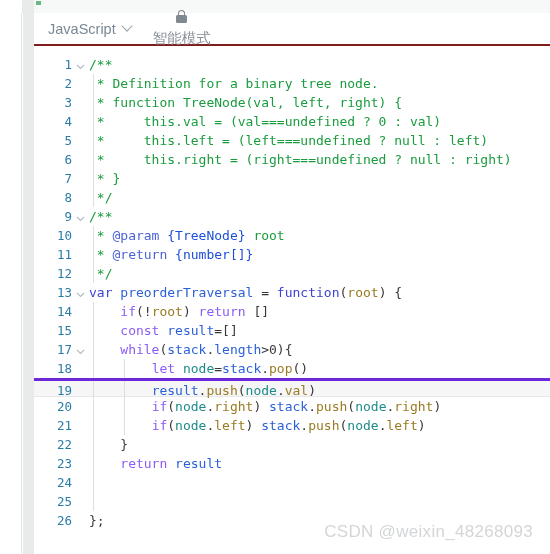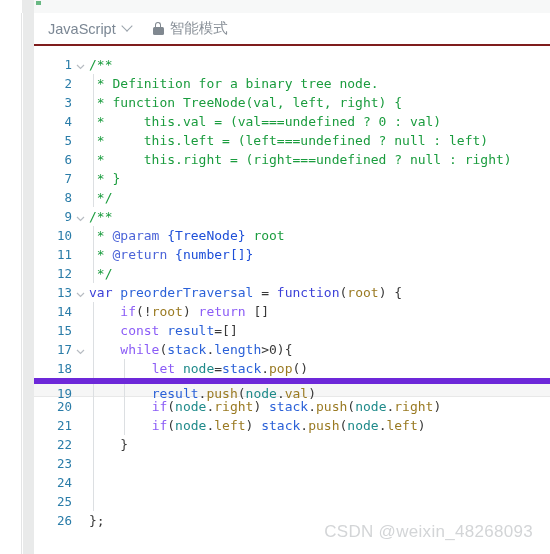--- a/index.html
+++ b/index.html
@@ -94,20 +94,21 @@
     transform: rotate(-45deg);
   }
   .mode-group {
     display: flex;
     align-items: center;
     gap: 6px;
     margin-left: 21px;
     color: #8a9199;
     font-size: 14.5px;
     cursor: pointer;
+    flex-direction: column;
   }
   .lock-icon {
     display: inline-block;
     width: 11px; height: 13px;
     position: relative;
   }
   .lock-icon .shackle {
     position: absolute;
     left: 2.2px; top: 0;
     width: 6.6px; height: 6px;
@@ -140,21 +141,21 @@
     width: 516px;
   }
   .row {
     position: relative;
     height: 19px;
     line-height: 19px;
     white-space: pre;
   }
   .row.active {
     background: #f6f6f6;
-    border-top: 6px solid #6d28d9;
+    border-top: 3px solid #6d28d9;
     border-bottom: 1px solid #e8e8e8;
     height: 19px;
     box-sizing: border-box;
   }
   .gutter-num {
     position: absolute;
     left: 0; top: 0;
     width: 38px;
     text-align: right;
     color: #2a7ca8;
@@ -259,20 +260,20 @@
       <div class="row"><span class="gutter-num">14</span><span class="guide g1"></span><span class="code-text"><span class="pl">    </span><span class="kp">if</span><span class="pl">(!</span><span class="fn">root</span><span class="pl">) </span><span class="kp">return</span><span class="pl"> []</span></span></div>
       <div class="row"><span class="gutter-num">15</span><span class="guide g1"></span><span class="code-text"><span class="pl">    </span><span class="kp">const</span><span class="pl"> </span><span class="vb">result</span><span class="pl">=[]</span></span></div>
       <div class="row"><span class="gutter-num">17</span><span class="fold"><svg width="9" height="9" viewBox="0 0 9 9">
             <path d="M1 3 L4.5 6.5 L8 3" stroke="#b7bcc2" stroke-width="1.2" fill="none"></path>
           </svg></span><span class="guide g1"></span><span class="code-text"><span class="pl">    </span><span class="kp">while</span><span class="pl">(</span><span class="vb">stack</span><span class="pl">.</span><span class="vb">length</span><span class="pl">&gt;0){</span></span></div>
       <div class="row"><span class="gutter-num">18</span><span class="guide g1"></span><span class="guide g2"></span><span class="code-text"><span class="pl">        </span><span class="kp">let</span><span class="pl"> </span><span class="tl">node</span><span class="pl">=</span><span class="vb">stack</span><span class="pl">.</span><span class="fn">pop</span><span class="pl">()</span></span></div>
       <div class="row active"><span class="gutter-num">19</span><span class="guide g1"></span><span class="guide g2"></span><span class="code-text"><span class="pl">        </span><span class="vb">result</span><span class="pl">.</span><span class="fn">push</span><span class="pl">(</span><span class="tl">node</span><span class="pl">.</span><span class="fn">val</span><span class="pl">)</span></span></div>
       <div class="row"><span class="gutter-num">20</span><span class="guide g1"></span><span class="guide g2"></span><span class="code-text"><span class="pl">        </span><span class="kp">if</span><span class="pl">(</span><span class="tl">node</span><span class="pl">.</span><span class="fn">right</span><span class="pl">) </span><span class="vb">stack</span><span class="pl">.</span><span class="fn">push</span><span class="pl">(</span><span class="tl">node</span><span class="pl">.</span><span class="fn">right</span><span class="pl">)</span></span></div>
       <div class="row"><span class="gutter-num">21</span><span class="guide g1"></span><span class="guide g2"></span><span class="code-text"><span class="pl">        </span><span class="kp">if</span><span class="pl">(</span><span class="tl">node</span><span class="pl">.</span><span class="fn">left</span><span class="pl">) </span><span class="vb">stack</span><span class="pl">.</span><span class="fn">push</span><span class="pl">(</span><span class="tl">node</span><span class="pl">.</span><span class="fn">left</span><span class="pl">)</span></span></div>
       <div class="row"><span class="gutter-num">22</span><span class="guide g1"></span><span class="code-text"><span class="pl">    }</span></span></div>
-      <div class="row"><span class="gutter-num">23</span><span class="guide g1"></span></div>
+      <div class="row"><span class="gutter-num">23</span><span class="guide g1"></span><span class="code-text"><span class="pl">    </span><span class="kp">return</span><span class="pl"> </span><span class="vb">result</span></span></div>
       <div class="row"><span class="gutter-num">24</span><span class="guide g1"></span><span class="code-text"></span></div>
       <div class="row"><span class="gutter-num">25</span><span class="guide g1"></span><span class="code-text"></span></div>
       <div class="row"><span class="gutter-num">26</span><span class="code-text"><span class="pl">};</span></span></div>
     </div>
 </div>
 
 <div class="watermark">CSDN @weixin_48268093</div>
 
 </body></html>

